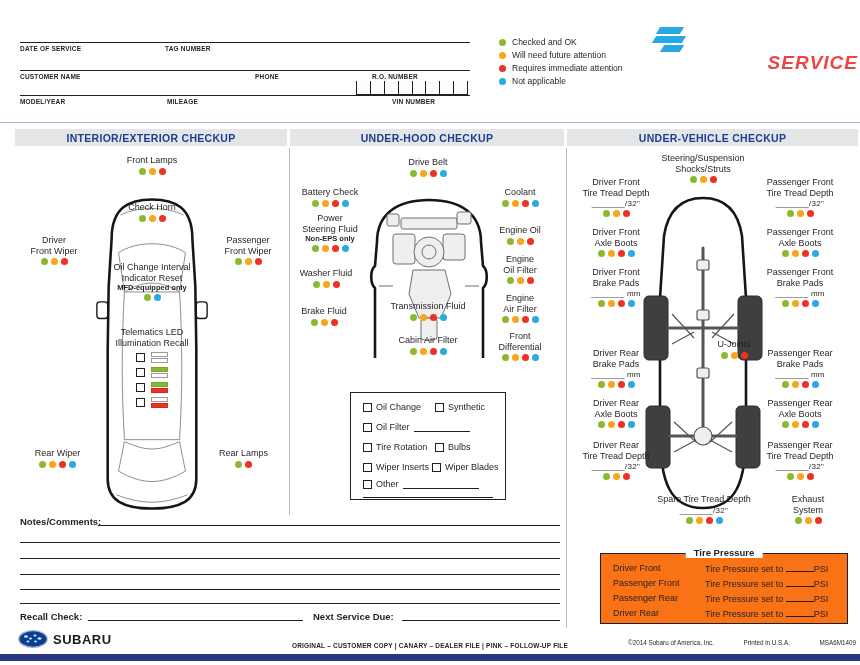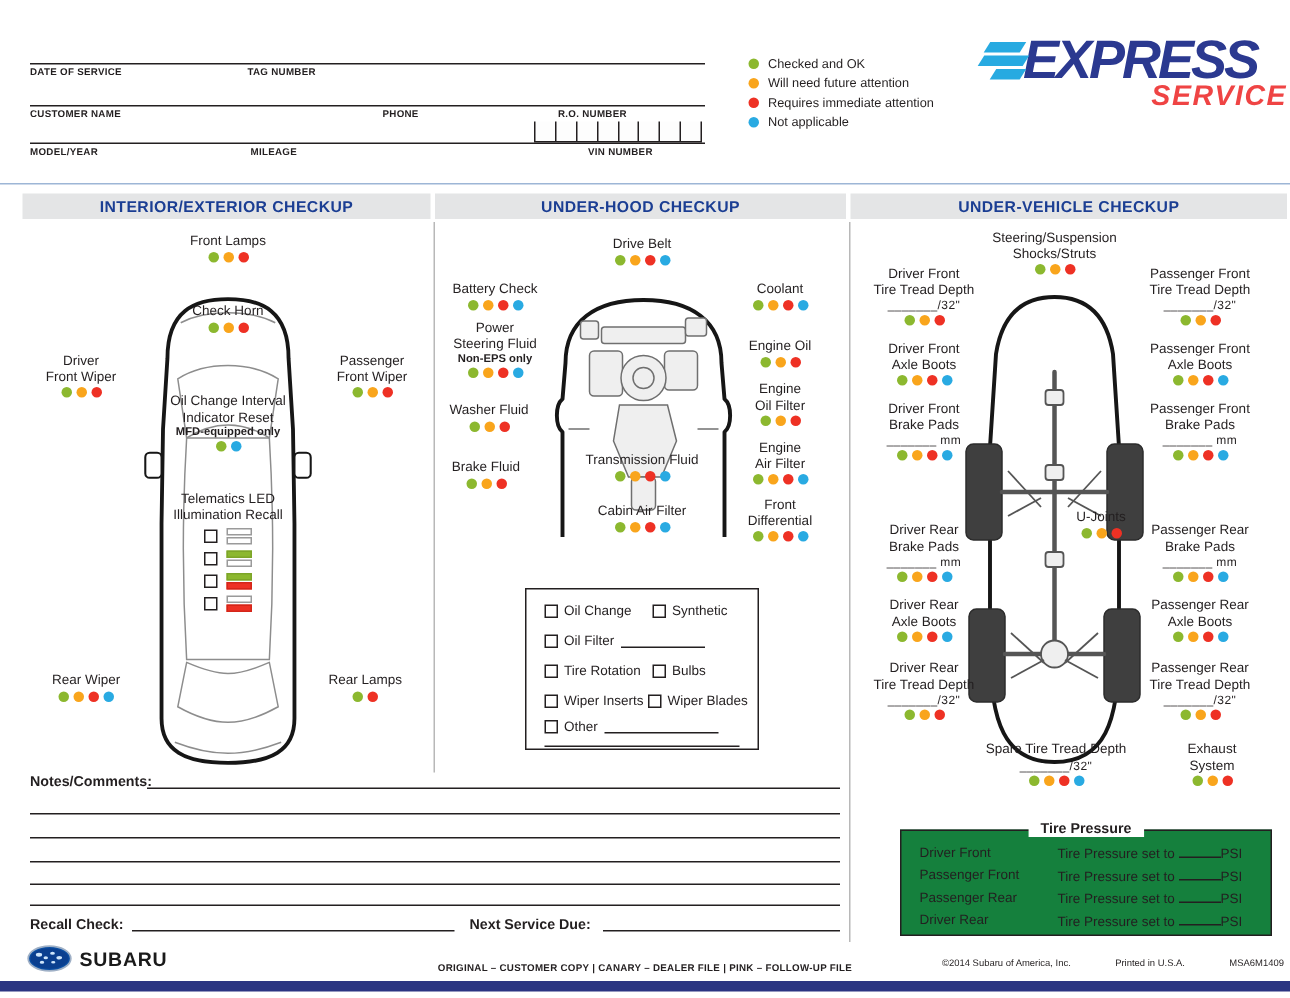--- a/index.html
+++ b/index.html
@@ -45,21 +45,21 @@
   .tl-bar{width:17px;height:5px;border:1px solid #9a9a9a;box-sizing:border-box;}
   .tl-bar.green{background:#8cb82f;border-color:#7da529;}
   .tl-bar.red{background:#ee3124;border-color:#d42619;}
   .tl-bar.off{background:#fff;}
   .cb{width:7px;height:7px;border:1px solid #231f20;display:inline-block;background:#fff;flex:none;}
   
   .sbox{position:absolute;border:1.2px solid #231f20;background:#fff;z-index:4;}
   .sb-row{position:absolute;display:flex;align-items:center;gap:4px;font-size:9px;white-space:nowrap;}
   .uline{border-bottom:1px solid #231f20;display:inline-block;height:8px;}
   
-  .tp-box{position:absolute;border:1.3px solid #231f20;background:#15803d;}
+  .tp-box{position:absolute;border:1.3px solid #231f20;background:#f97316;}
   .tp-title{position:absolute;top:-7px;left:50%;transform:translateX(-50%);
             background:#fff;padding:0 8px;font-weight:bold;font-size:9.5px;white-space:nowrap;}
   .tp-row{position:absolute;font-size:9px;white-space:nowrap;}
   .tp-set{position:absolute;font-size:9px;white-space:nowrap;}
   
   .blabel{position:absolute;font-weight:bold;font-size:9.5px;}
   .nline{position:absolute;border-bottom:1px solid #231f20;height:0;}
   
   .subaru{position:absolute;left:18px;top:630px;display:flex;align-items:center;gap:5px;}
   .subaru-name{font-weight:bold;font-size:13px;letter-spacing:.5px;color:#1a1a1a;}
@@ -124,21 +124,20 @@
     <span>Not applicable</span>
   </div>
 
   <div class="logo">
     <div class="logo-top">
       <div class="streaks">
         <div class="streak s1"></div>
           <div class="streak s2"></div>
           <div class="streak s3"></div>
       </div>
-      <span class="logo-express">EXPRESS</span>
     </div>
     <div class="logo-service">SERVICE</div>
   </div>
 
   <div class="blue-rule"></div>
 
   <div class="hdr" style="left:15px;width:272px;">INTERIOR/EXTERIOR CHECKUP</div>
   <div class="hdr" style="left:567px;width:291px;">UNDER-VEHICLE CHECKUP</div>
   <div class="hdr" style="left:290px;width:274px;">UNDER-HOOD CHECKUP</div>
 

